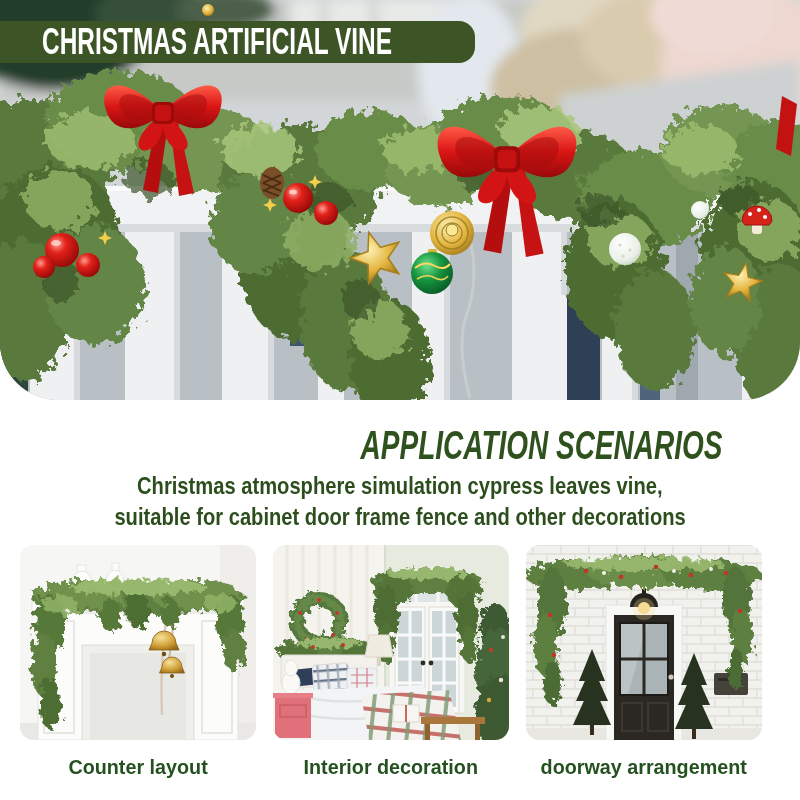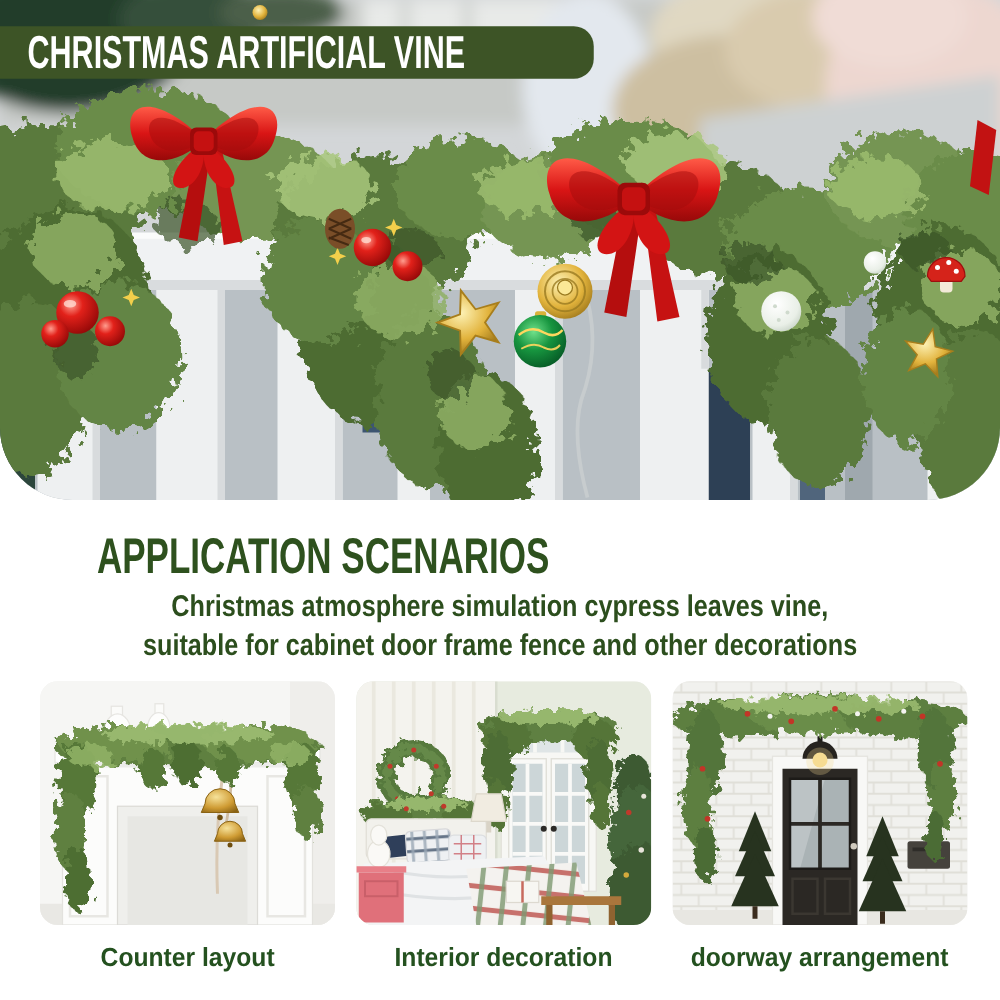--- a/index.html
+++ b/index.html
@@ -8,36 +8,36 @@
     font-family:"Liberation Sans","DejaVu Sans",sans-serif;
     position:relative;
   }
   
   .hero-wrap{position:relative;width:800px;height:400px;}
   .hero-img{width:800px;height:400px;border-radius:0 0 58px 58px;overflow:hidden;}
   .hero-img svg{display:block;}
   .banner{
     position:absolute;top:21px;left:0;width:475px;height:42px;
     border-radius:0 16px 16px 0;
-    display:flex;align-items:flex-start;box-sizing:border-box;padding-left:22px;
+    display:flex;align-items:flex-start;box-sizing:border-box;padding-left:42px;
   }
   .banner-title{
     color:#ffffff;font-size:37px;font-weight:700;white-space:nowrap;
     transform:scaleX(0.66);transform-origin:left center;letter-spacing:0;
   }
   
-  .section-head{text-align:left;margin-top:24px;line-height:1.05;}
+  .section-head{text-align:right;margin-top:24px;line-height:1.05;font-style:italic;}
   .section-head .h{
     display:inline-block;font-size:40px;font-weight:700;
     transform:scaleX(0.70);transform-origin:center;white-space:nowrap;
   }
   .section-sub{text-align:center;margin-top:5px;font-weight:700;font-size:24px;line-height:1.28;}
   .section-sub .line{display:inline-block;transform:scaleX(0.84);transform-origin:center;white-space:nowrap;}
   
-  .thumbs{display:flex;margin-top:13px;padding:0 25px 0 32px;gap:17px;}
+  .thumbs{display:flex;margin-top:13px;padding:0 25px 0 20px;gap:17px;}
   .thumb-col{display:flex;flex-direction:column;align-items:center;}
   .thumb{width:236px;height:195px;border-radius:14px;overflow:hidden;background:#f4f4f2;}
   .thumb svg{display:block;}
   .caption{margin-top:15px;font-size:21px;font-weight:700;white-space:nowrap;transform:scaleX(0.94);}
 </style>
 </head>
 <body>
 
 <div class="hero-wrap">
   <div class="hero-img">

